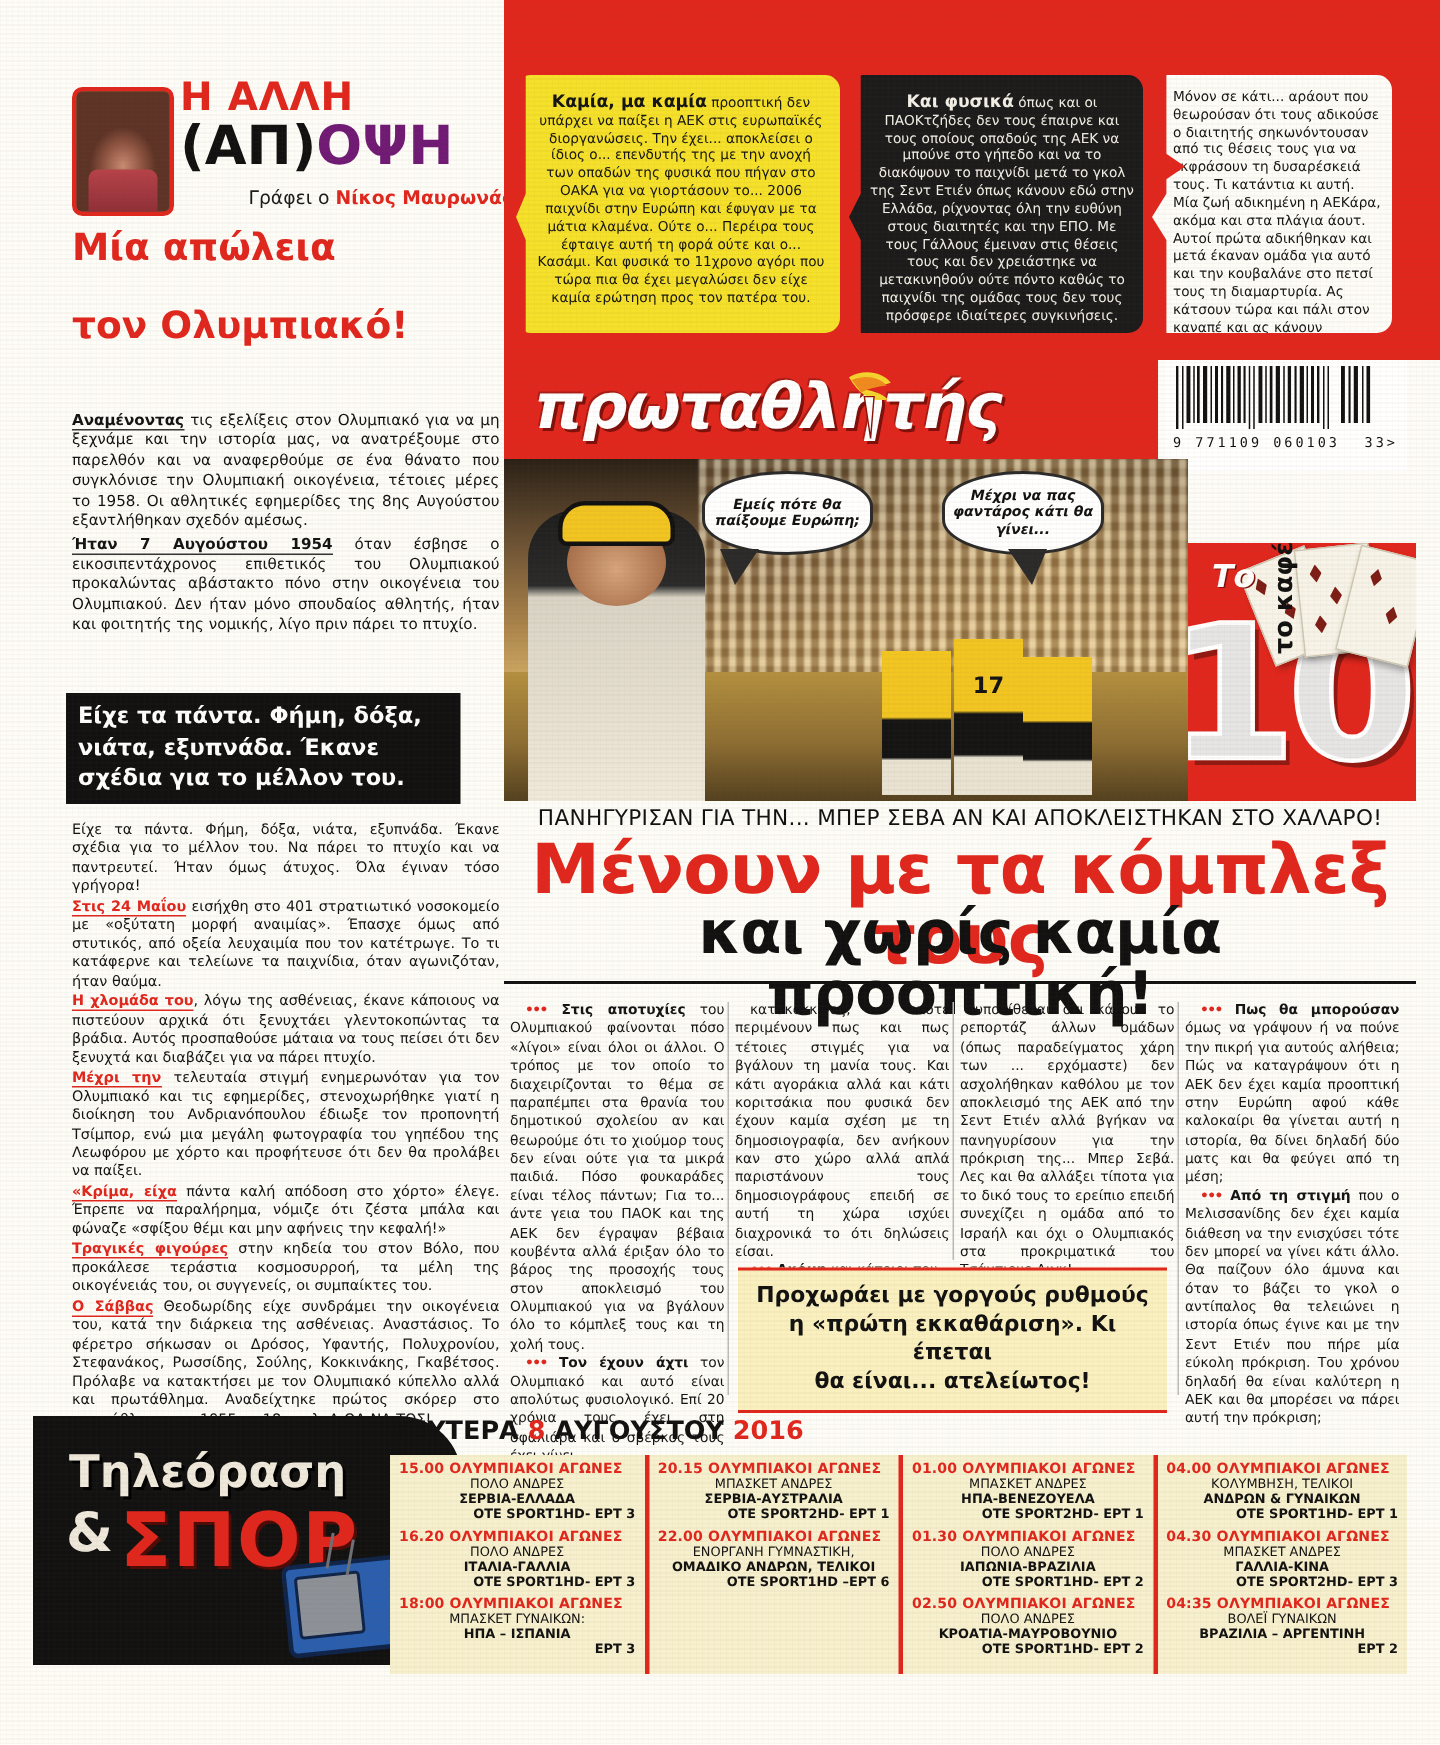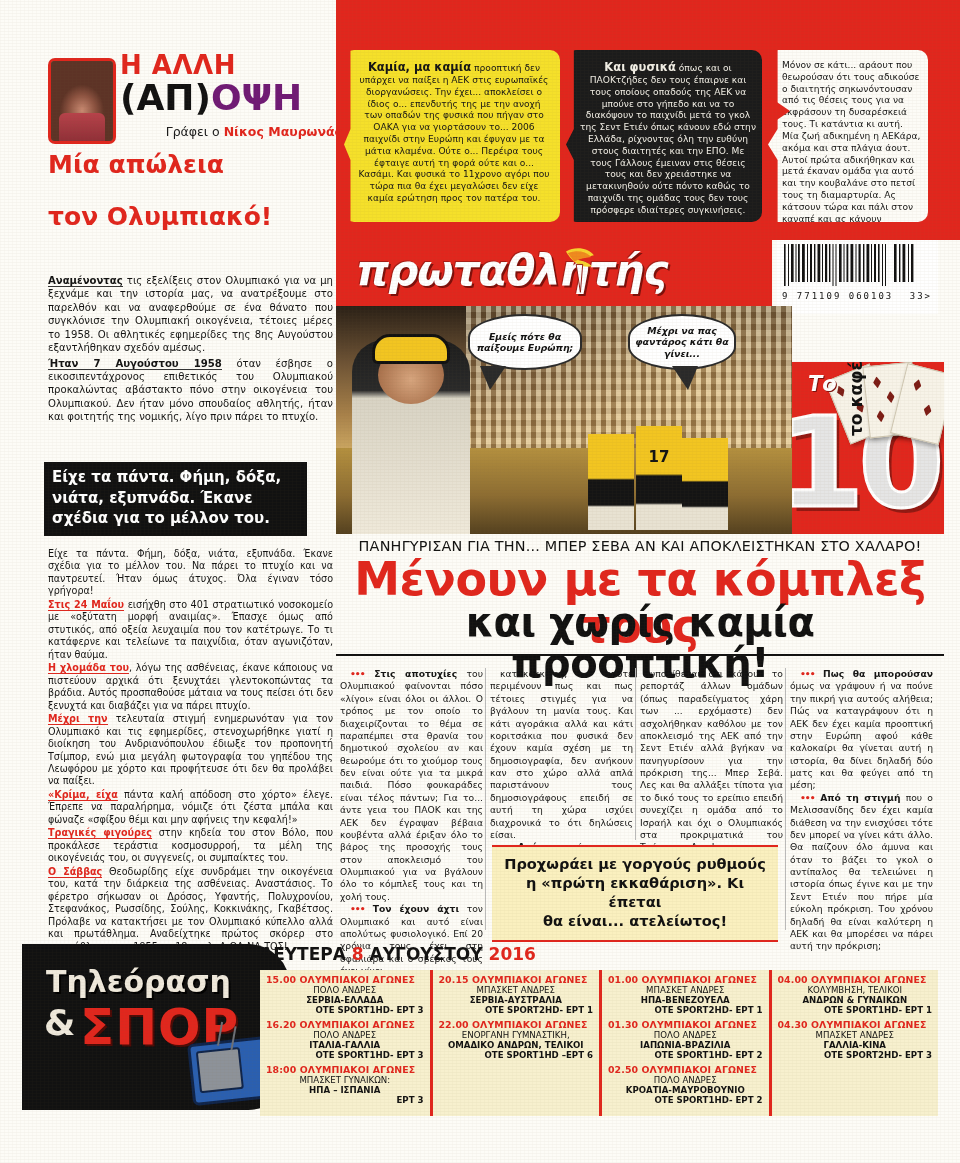--- a/index.html
+++ b/index.html
@@ -158,21 +158,21 @@
   .coldiv{position:absolute;top:668px;width:1px;background:#bbb;}
 
   
   .pull{left:492px;top:845px;width:286px;background:#faf0bf;border-top:2px solid #e1261d;
      border-bottom:2px solid #e1261d;padding:8px 9px 9px 9px;box-sizing:border-box;}
   .pull div{text-align:center;font-weight:bold;font-size:14.6px;line-height:1.3;color:#111;}
 
   
   .tvwrap{left:22px;top:944px;width:916px;height:180px;}
   .tvblack{position:absolute;left:0;top:0;width:268px;height:166px;background:#111;
-     border-radius:0 42px 42px 0;}
+     border-radius:0 42px 42px 0;padding-left:18px;}
   .tv-word1{position:absolute;left:24px;top:20px;font-weight:bold;font-size:30px;color:#efe9dc;
      text-shadow:2px 2px 0 #000;}
   .tv-amp{position:absolute;left:22px;top:58px;font-weight:bold;font-size:36px;color:#efe9dc;}
   .tv-word2{position:absolute;left:58px;top:54px;font-weight:bold;font-size:50px;color:#e1261d;
      letter-spacing:1px;text-shadow:2px 2px 0 #4d0a06;}
   .tvset{position:absolute;left:168px;top:96px;width:74px;height:56px;background:#2a5fb0;
      border:3px solid #0f244a;border-radius:6px;transform:rotate(-6deg);}
   .tvset:before{content:"";position:absolute;left:5px;top:5px;width:40px;height:38px;background:#8d9299;
      border:2px solid #0f244a;border-radius:3px;}
   .tvset:after{content:"";position:absolute;left:30px;top:-22px;width:2px;height:24px;background:#6d7076;
@@ -214,21 +214,21 @@
   </div>
   <div class="abs hdr-grafei">
     <span>Γράφει ο </span><b>Νίκος Μαυρωνάς</b>
   </div>
 
   <div class="abs lead1">Μία απώλεια</div>
   <div class="abs lead3">τον Ολυμπιακό!</div>
 
   <div class="abs art" id="art-top">
       <p><b>Αναμένοντας</b> τις εξελίξεις στον Ολυμπιακό για να μη ξεχνάμε και την ιστορία μας, να ανατρέξουμε στο παρελθόν και να αναφερθούμε σε ένα θάνατο που συγκλόνισε την Ολυμπιακή οικογένεια, τέτοιες μέρες το 1958. Οι αθλητικές εφημερίδες της 8ης Αυγούστου εξαντλήθηκαν σχεδόν αμέσως.</p>
-      <p><b>Ήταν 7 Αυγούστου 1958</b> όταν έσβησε ο εικοσιπεντάχρονος επιθετικός του Ολυμπιακού προκαλώντας αβάστακτο πόνο στην οικογένεια του Ολυμπιακού. Δεν ήταν μόνο σπουδαίος αθλητής, ήταν και φοιτητής της νομικής, λίγο πριν πάρει το πτυχίο.</p>
+      <p><b>Ήταν 7 Αυγούστου 1954</b> όταν έσβησε ο εικοσιπεντάχρονος επιθετικός του Ολυμπιακού προκαλώντας αβάστακτο πόνο στην οικογένεια του Ολυμπιακού. Δεν ήταν μόνο σπουδαίος αθλητής, ήταν και φοιτητής της νομικής, λίγο πριν πάρει το πτυχίο.</p>
     </div>
 
   <div class="abs quoteband">
     <div>Είχε τα πάντα. Φήμη, δόξα,</div>
     <div>νιάτα, εξυπνάδα. Έκανε</div>
     <div>σχέδια για το μέλλον του.</div>
   </div>
 
   <div class="abs art2" id="art-bottom">
       <p>Είχε τα πάντα. Φήμη, δόξα, νιάτα, εξυπνάδα. Έκανε σχέδια για το μέλλον του. Να πάρει το πτυχίο και να παντρευτεί. Ήταν όμως άτυχος. Όλα έγιναν τόσο γρήγορα!</p>
@@ -447,19 +447,25 @@
               <div class="l1">ΚΟΛΥΜΒΗΣΗ, ΤΕΛΙΚΟΙ</div>
               <div class="l2">ΑΝΔΡΩΝ &amp; ΓΥΝΑΙΚΩΝ</div>
               <div class="ch">ΟΤΕ SPORT1HD- ΕΡΤ 1</div>
             </div>
             <div class="ev">
               <div class="t">04.30 ΟΛΥΜΠΙΑΚΟΙ ΑΓΩΝΕΣ</div>
               <div class="l1">ΜΠΑΣΚΕΤ ΑΝΔΡΕΣ</div>
               <div class="l2">ΓΑΛΛΙΑ-ΚΙΝΑ</div>
               <div class="ch">ΟΤΕ SPORT2HD- ΕΡΤ 3</div>
             </div>
+            <div class="ev">
+              <div class="t">04:35 ΟΛΥΜΠΙΑΚΟΙ ΑΓΩΝΕΣ</div>
+              <div class="l1">ΒΟΛΕΪ ΓΥΝΑΙΚΩΝ</div>
+              <div class="l2">ΒΡΑΖΙΛΙΑ – ΑΡΓΕΝΤΙΝΗ</div>
+              <div class="ch">ΕΡΤ 2</div>
+            </div>
           </div>
         </div>
     </div>
   </div>
 
   <div class="grain"></div>
 </div>
 
 </body></html>

